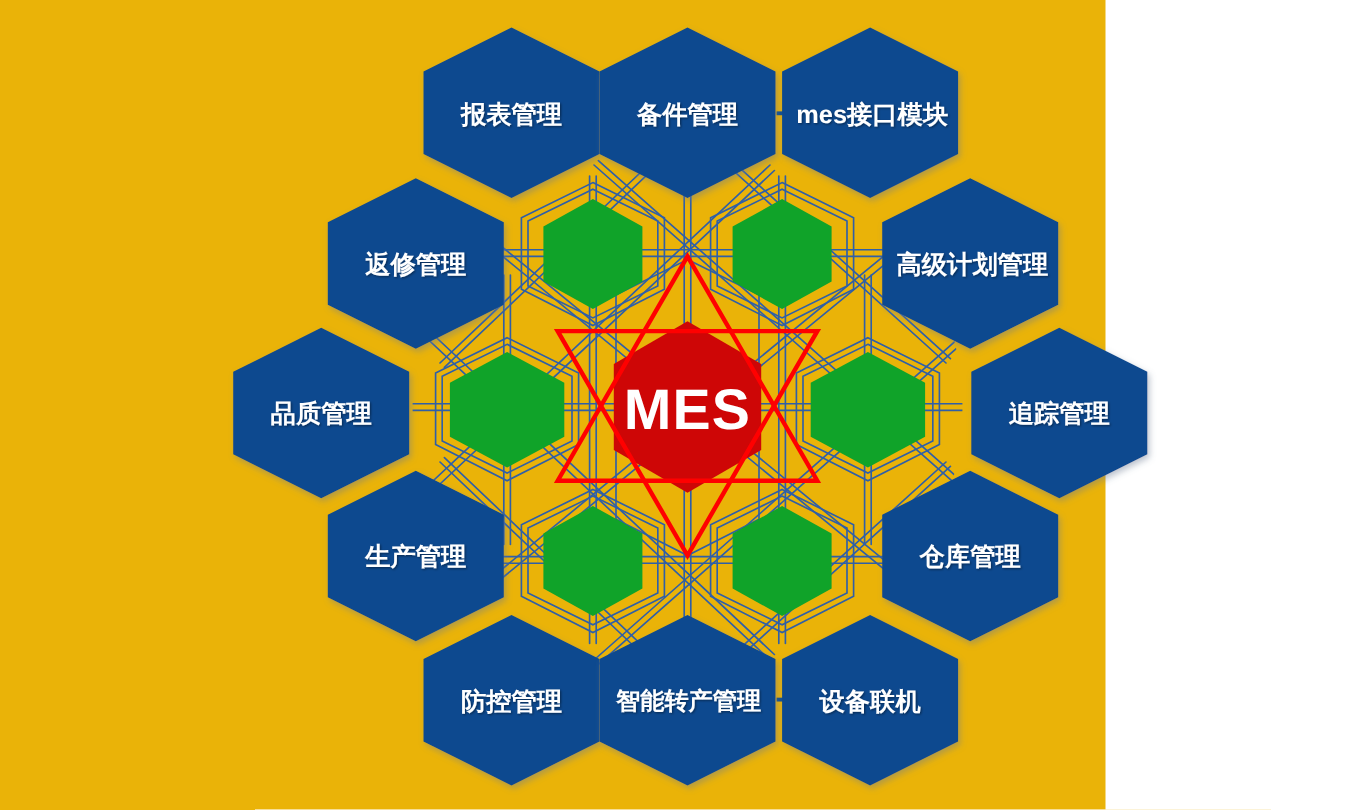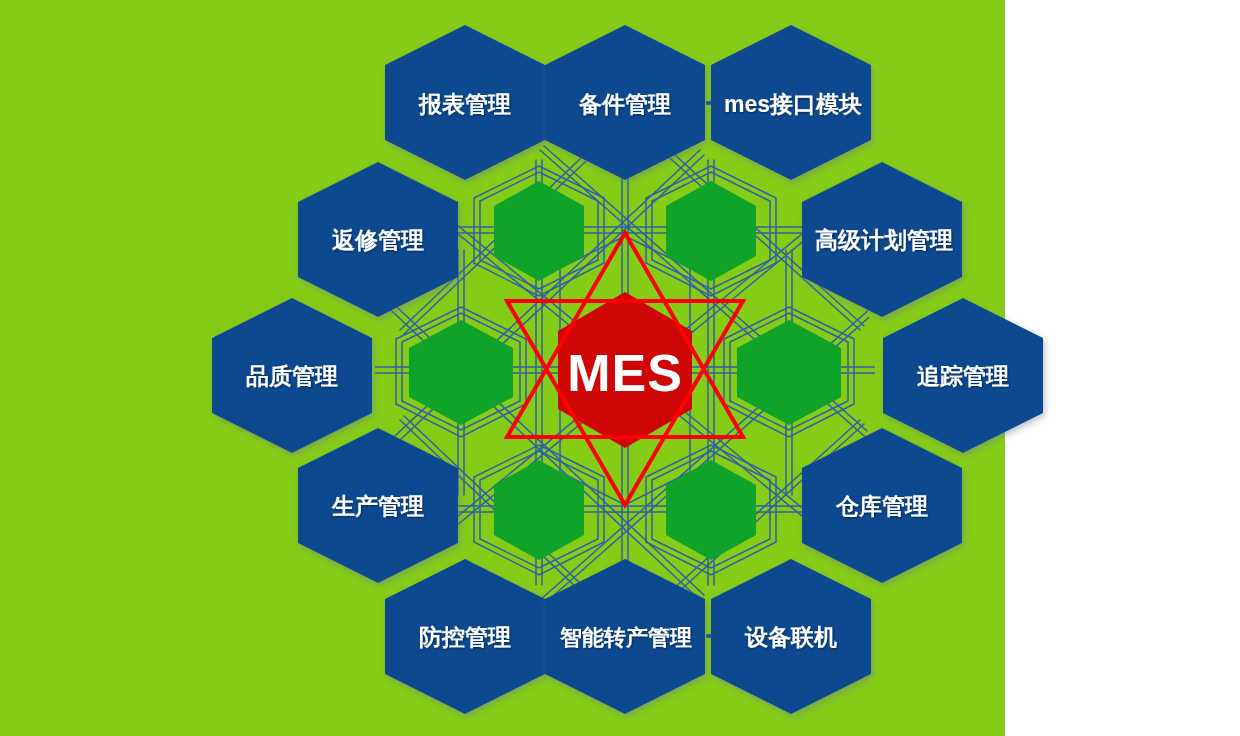--- a/index.html
+++ b/index.html
@@ -2,21 +2,21 @@
 <html><head>
 <meta charset="utf-8">
 <title>MES</title>
 <style>
   html,body{margin:0;padding:0;background:#ffffff;}
   body{
     width:1240px;height:736px;
     font-family:"Liberation Sans","DejaVu Sans",sans-serif;
     overflow:hidden;
   }
-  #stage{position:relative;width:1005px;height:736px;background:#84cc16;}
+  #stage{position:relative;width:1005px;height:736px;background:#eab308;}
   #diagram{position:absolute;left:0;top:0;width:1240px;height:736px;}
   .hexlabel{
     font-weight:bold;
     fill:#ffffff;
     text-anchor:middle;
     dominant-baseline:central;
     paint-order:stroke fill;
   }
 </style>
 </head>

